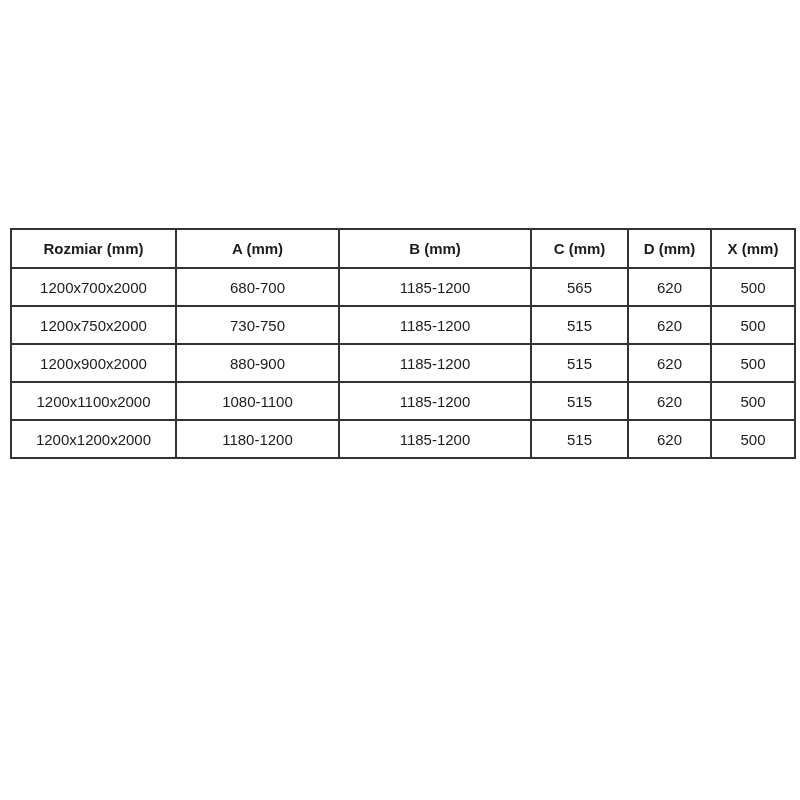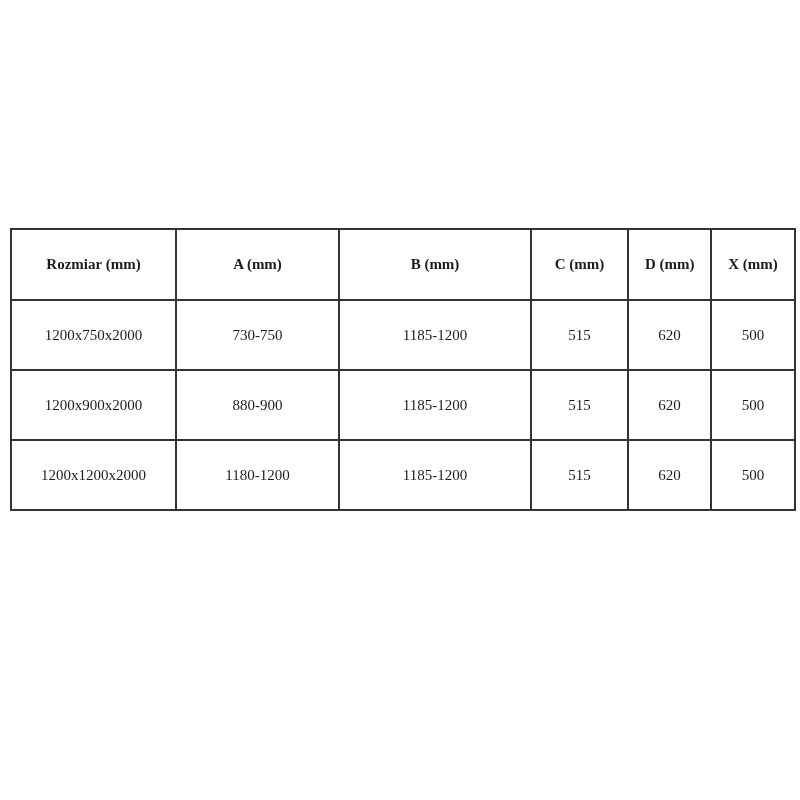--- a/index.html
+++ b/index.html
@@ -28,25 +28,24 @@
     border-collapse: collapse;
     table-layout: fixed;
     color: #1c1c1c;
   }
   table.dim-table th,
   table.dim-table td {
     border: 2px solid #333333;
     text-align: center;
     vertical-align: middle;
     font-size: 15px;
-    padding: 16px;
+    padding: 0;
     background: #ffffff;
     overflow: hidden;
     white-space: nowrap;
-    font-family: Liberation Serif, serif;
   }
   table.dim-table th {
     height: 37px;
     font-weight: bold;
   }
   table.dim-table td {
     height: 36px;
     font-weight: normal;
   }
   col.c-rozmiar { width: 165px; }
@@ -75,30 +74,46 @@
             <th>Rozmiar (mm)</th>
             <th>A (mm)</th>
             <th>B (mm)</th>
             <th>C (mm)</th>
             <th>D (mm)</th>
             <th>X (mm)</th>
           </tr>
       </thead>
       <tbody>
           <tr>
+            <td>1200x700x2000</td>
+            <td>680-700</td>
+            <td>1185-1200</td>
+            <td>565</td>
+            <td>620</td>
+            <td>500</td>
+          </tr>
+          <tr>
             <td>1200x750x2000</td>
             <td>730-750</td>
             <td>1185-1200</td>
             <td>515</td>
             <td>620</td>
             <td>500</td>
           </tr>
           <tr>
             <td>1200x900x2000</td>
             <td>880-900</td>
+            <td>1185-1200</td>
+            <td>515</td>
+            <td>620</td>
+            <td>500</td>
+          </tr>
+          <tr>
+            <td>1200x1100x2000</td>
+            <td>1080-1100</td>
             <td>1185-1200</td>
             <td>515</td>
             <td>620</td>
             <td>500</td>
           </tr>
           <tr>
             <td>1200x1200x2000</td>
             <td>1180-1200</td>
             <td>1185-1200</td>
             <td>515</td>

